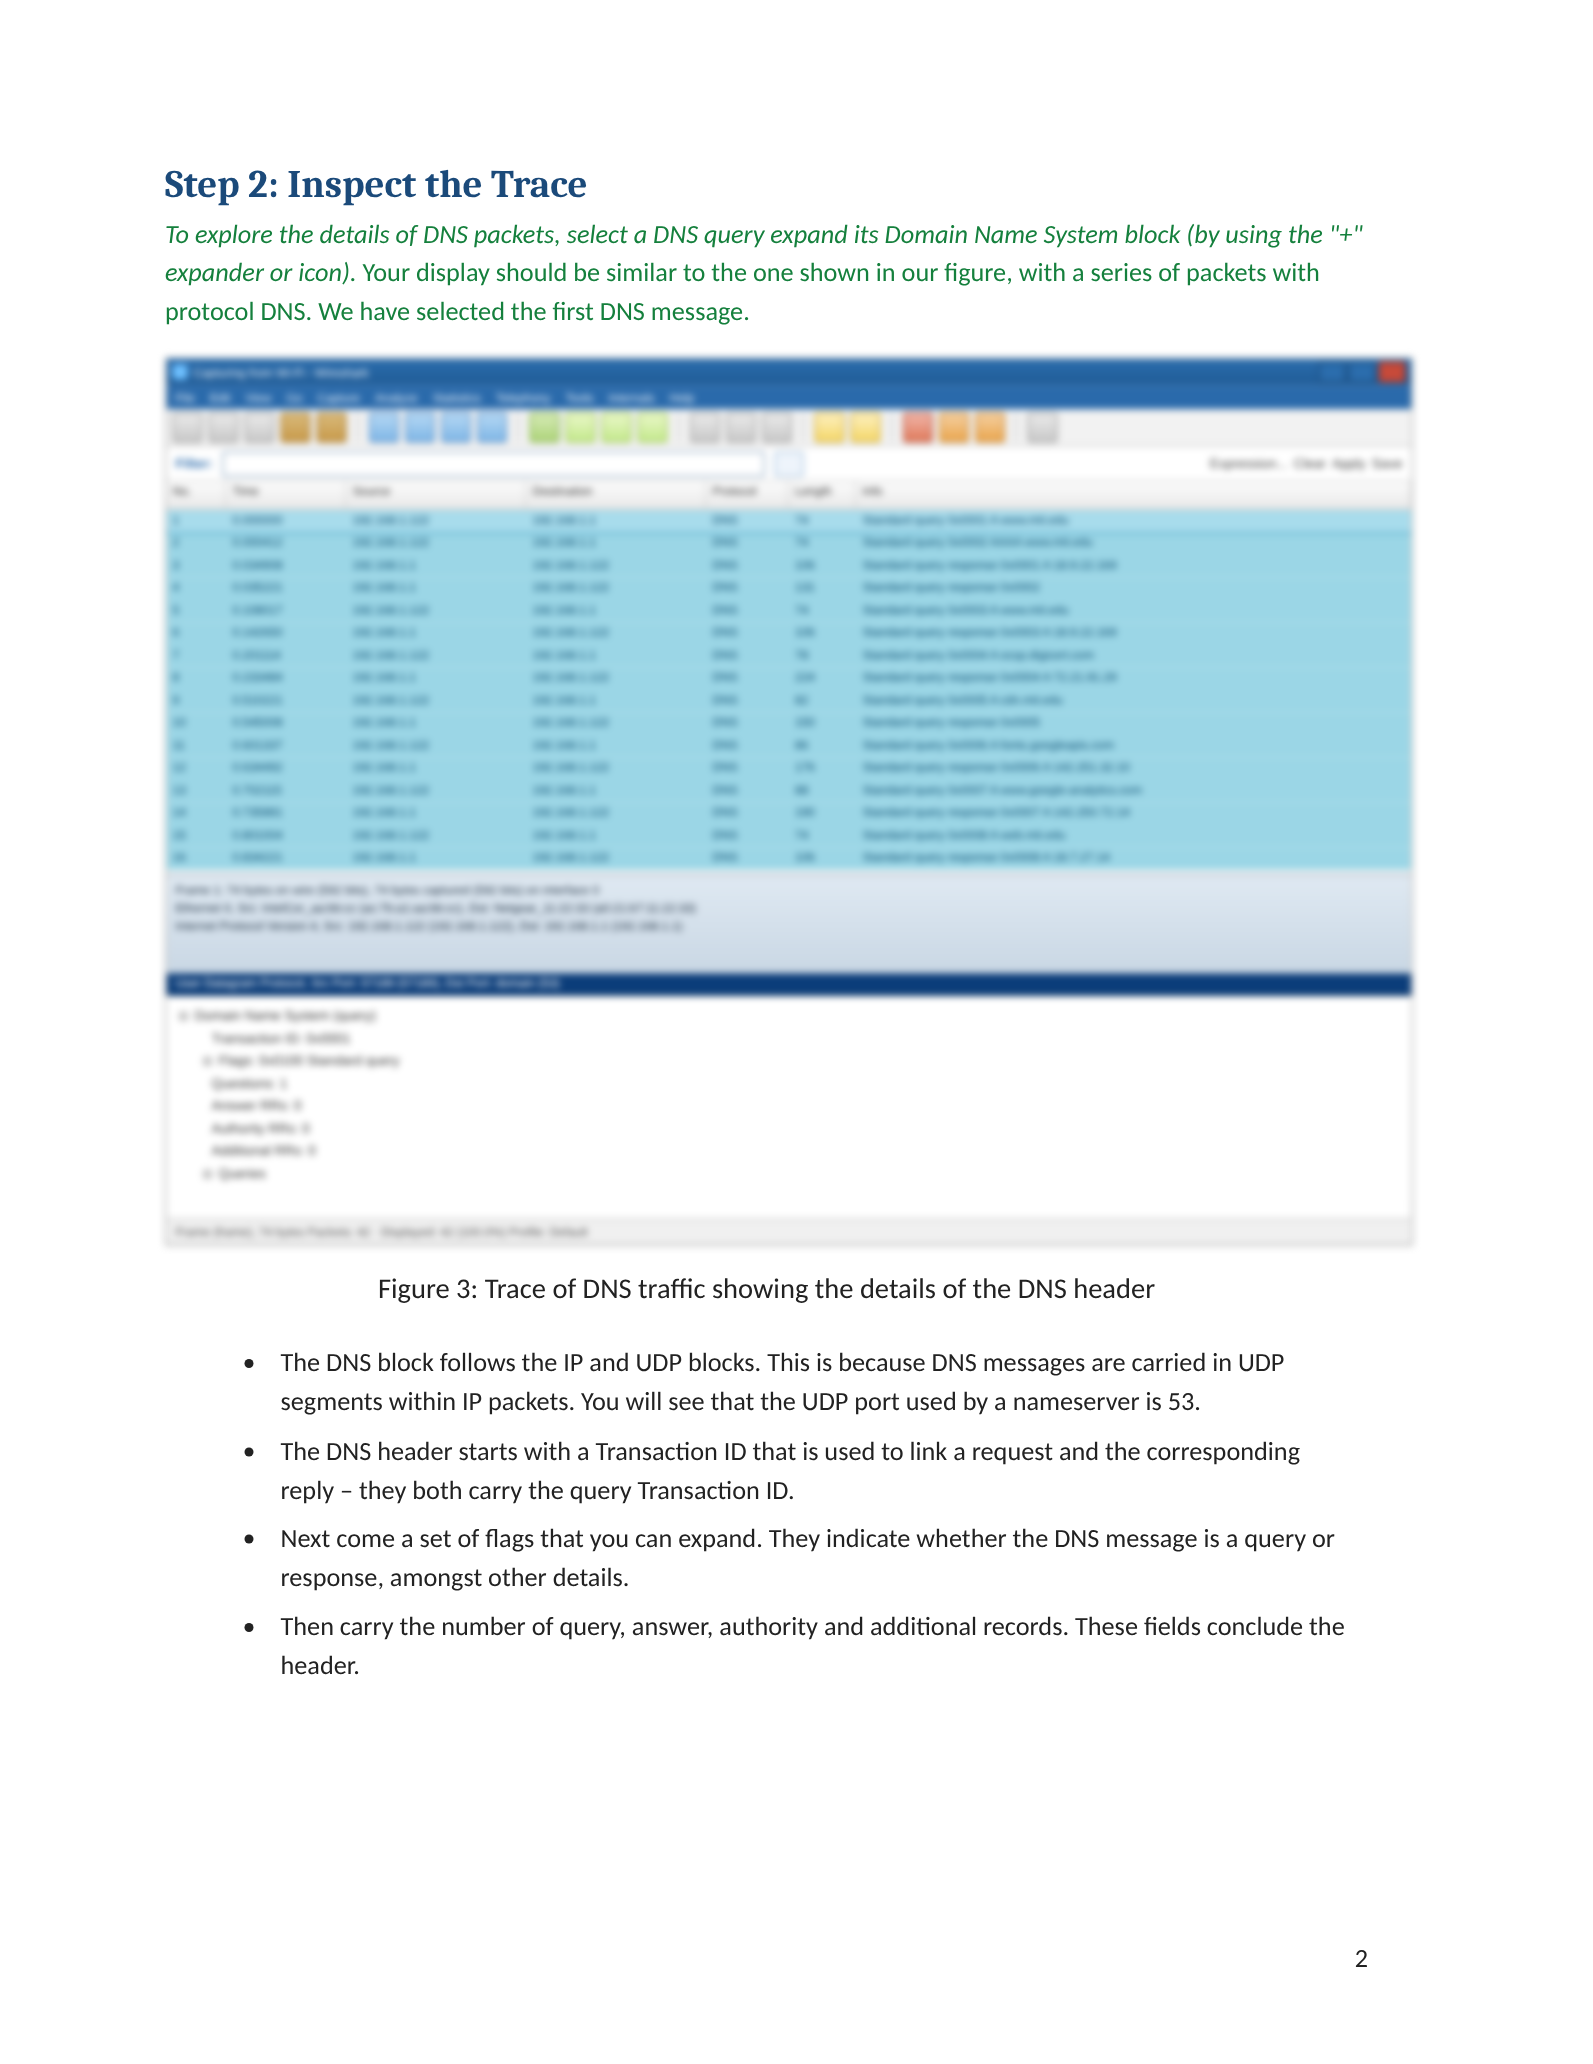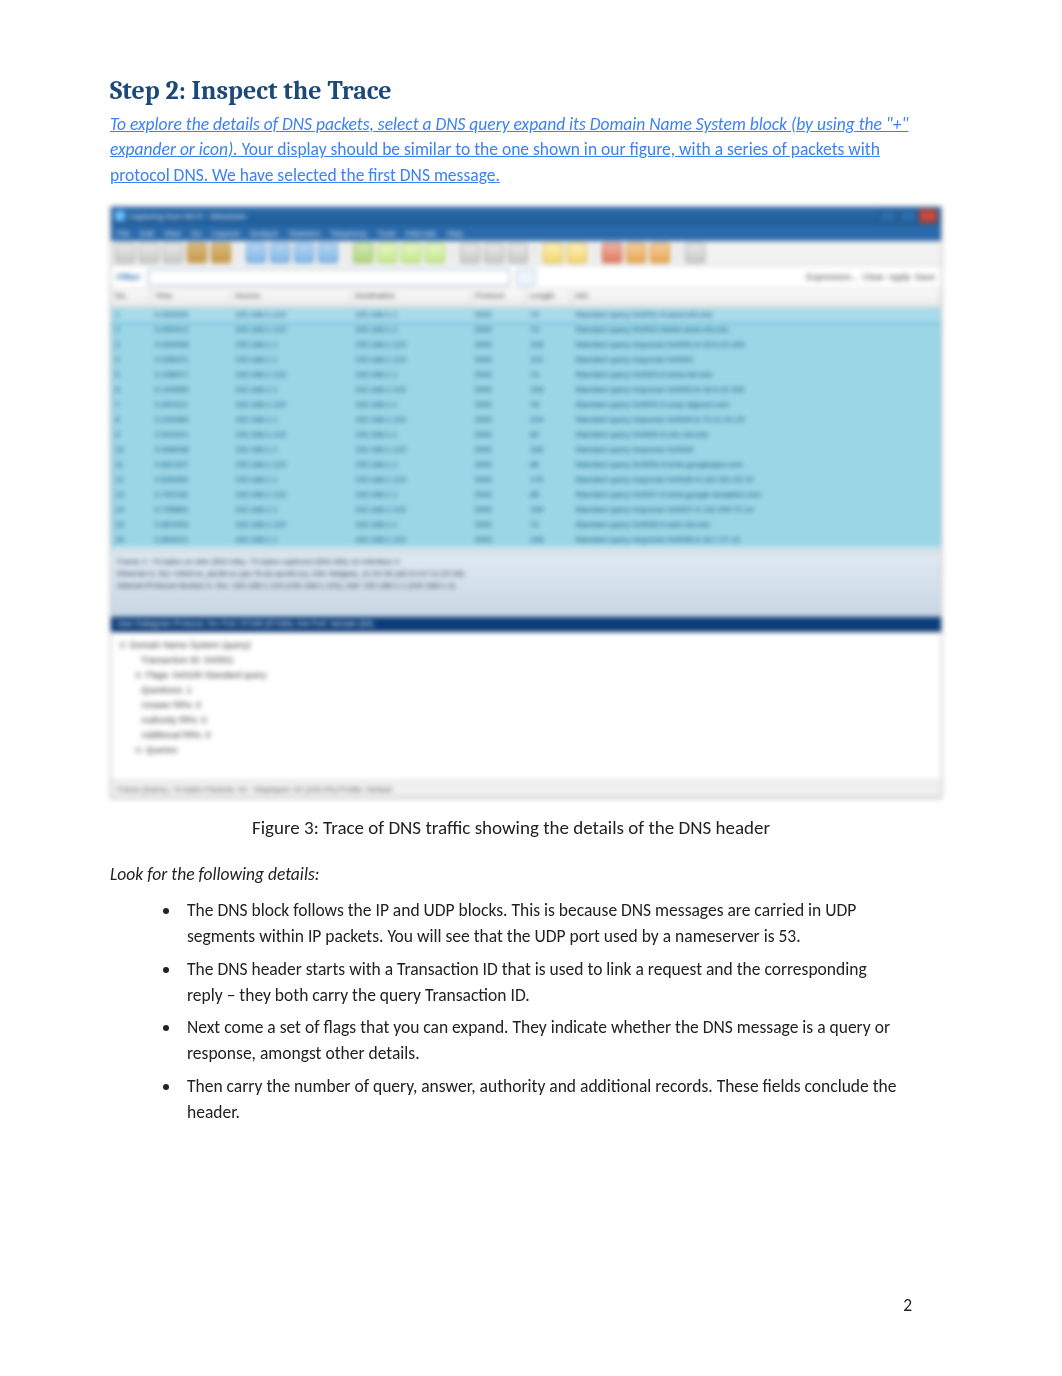--- a/index.html
+++ b/index.html
@@ -6,36 +6,35 @@
     margin: 0;
     padding: 0;
     background: #ffffff;
     font-family: Calibri, "Segoe UI", Arial, sans-serif;
     color: #222;
   }
   .page {
     width: 1022px;
     height: 1376px;
     box-sizing: border-box;
-    padding: 76px 110px 60px 110px;
+    padding: 108px 110px 60px 110px;
     position: relative;
   }
   h2.step-title {
     font-family: Cambria, Georgia, "Times New Roman", serif;
     font-weight: 700;
     font-size: 26px;
     color: #1b4a7a;
     margin: 0 0 6px 0;
   }
   p.lead {
     font-size: 17.5px;
     line-height: 1.45;
     margin: 0 0 18px 0;
-    color: #3b82f6;
-    text-decoration: underline;
+    color: #15803d;
   }
   p.lead .ital {
     font-style: italic;
   }
 
   
   .screenshot {
     width: 830px;
     height: 590px;
     margin: 4px auto 18px auto;
@@ -505,21 +504,20 @@
       <div class="tree-leaf">Authority RRs: 0</div>
       <div class="tree-leaf">Additional RRs: 0</div>
       <div class="tree-sub tree-item">Queries</div>
     </div>
 
     <div class="ss-status">Frame (frame), 74 bytes              Packets: 42 · Displayed: 42 (100.0%)             Profile: Default</div>
   </div>
 
   <p class="caption">Figure 3: Trace of DNS traffic showing the details of the DNS header</p>
 
-  <p class="look">Look for the following details:</p>
 
   <ul class="bullets">
     <li>The DNS block follows the IP and UDP blocks. This is because DNS messages are carried in UDP segments within IP packets. You will see that the UDP port used by a nameserver is 53.</li>
     <li>The DNS header starts with a Transaction ID that is used to link a request and the corresponding reply – they both carry the query Transaction ID.</li>
     <li>Next come a set of flags that you can expand. They indicate whether the DNS message is a query or response, amongst other details.</li>
     <li>Then carry the number of query, answer, authority and additional records. These fields conclude the header.</li>
   </ul>
 
   <div class="pagenum">2</div>
 

